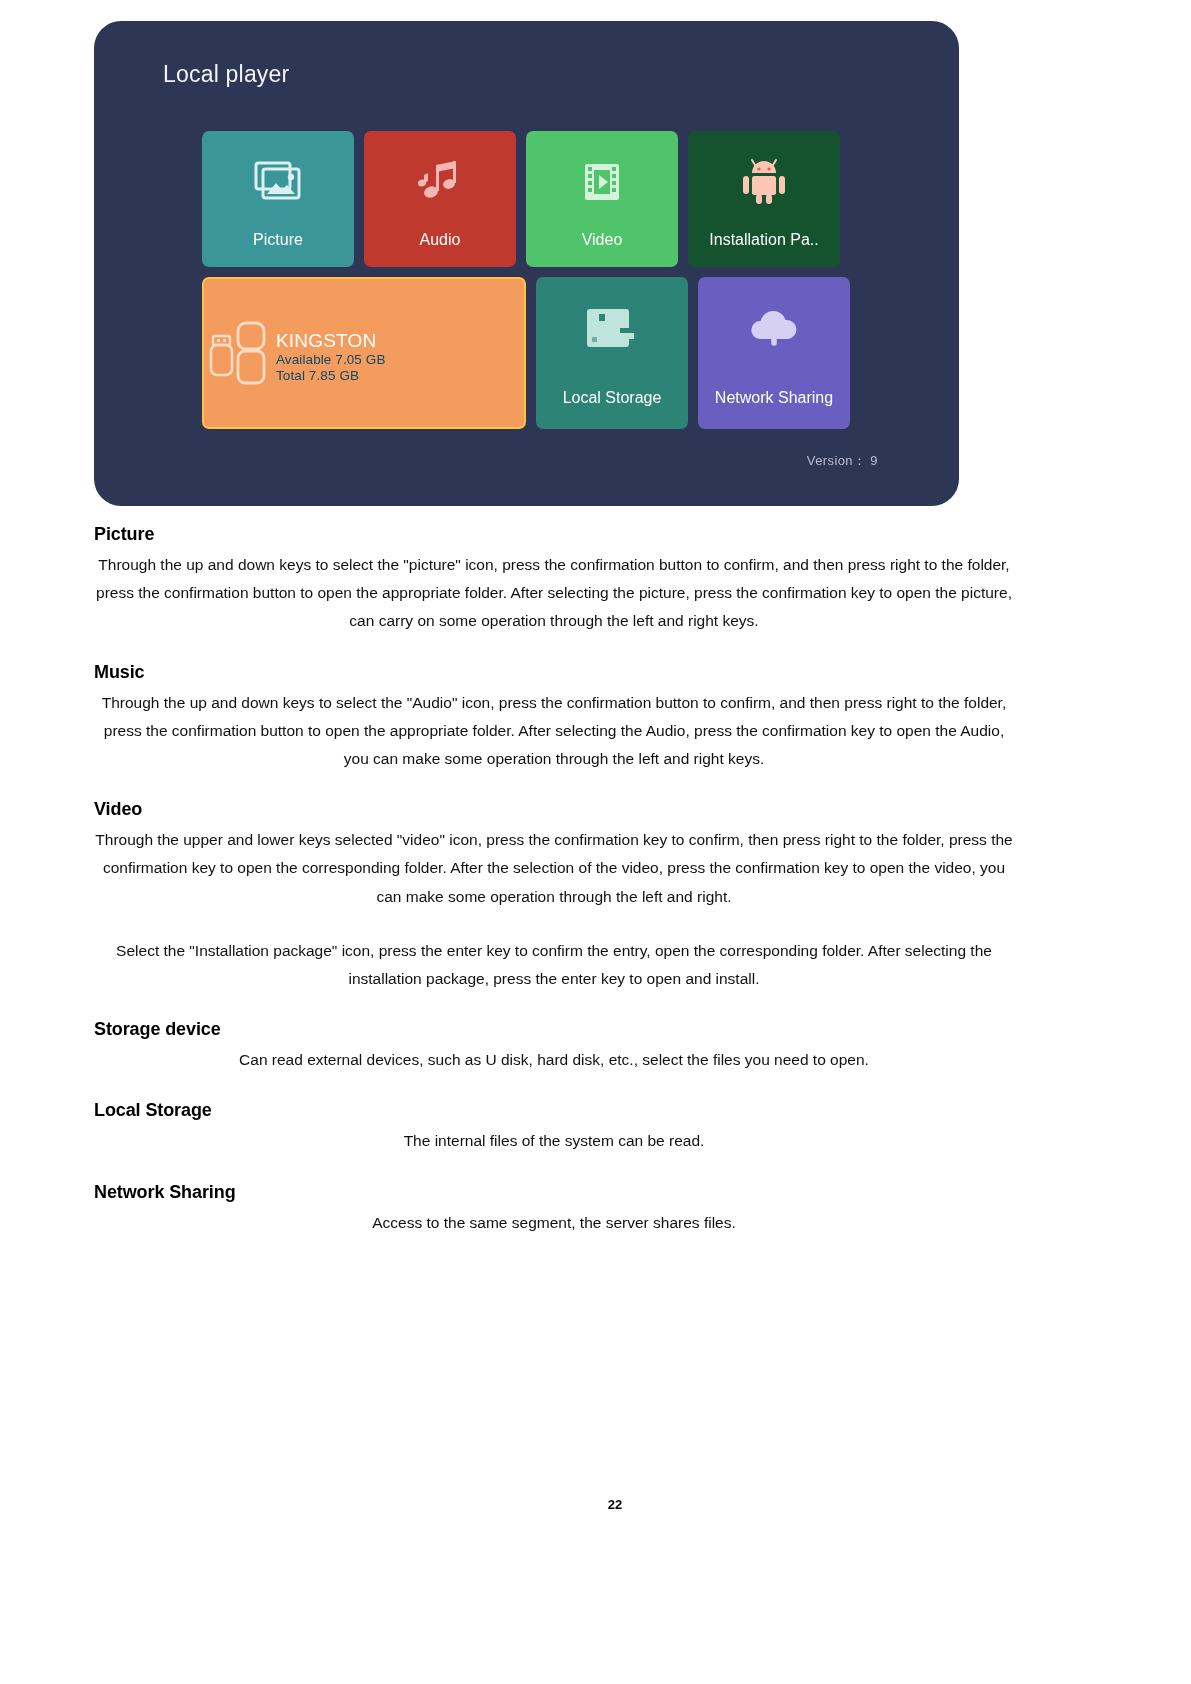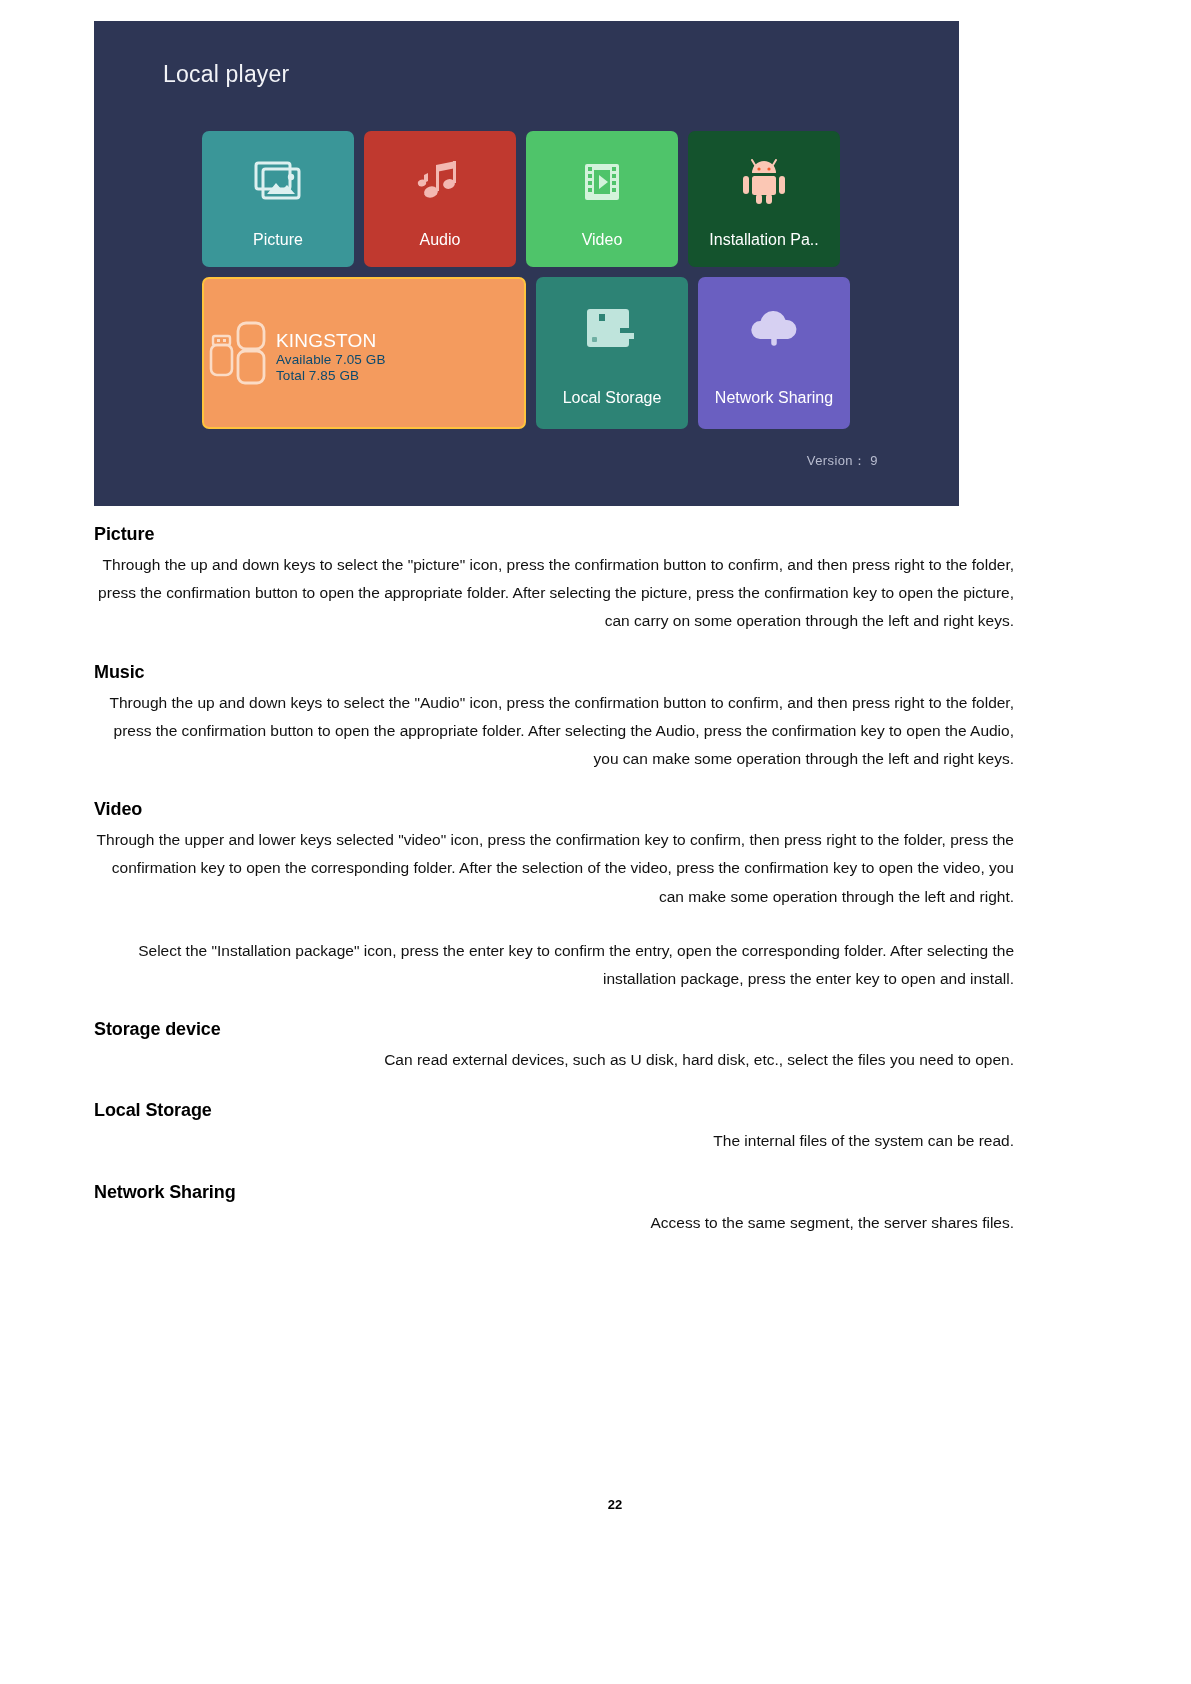--- a/index.html
+++ b/index.html
@@ -38,20 +38,21 @@
 
   
   .player-shot {
     margin-top: 21px;
     width: 865px;
     height: 485px;
     background: #2e3655;
     position: relative;
     box-sizing: border-box;
     overflow: hidden;
+    border-radius: 27px;
   }
   .player-heading {
     position: absolute;
     left: 69px;
     top: 40px;
     font-size: 23px;
     color: #f2f3f7;
     font-weight: normal;
     letter-spacing: 0.2px;
   }
@@ -183,21 +184,21 @@
     font-weight: bold;
     margin: 0 0 6px 0;
     color: #000;
     letter-spacing: -0.1px;
   }
   .sec-body {
     font-size: 15.5px;
     line-height: 1.82;
     margin: 0 0 26px 0;
     color: #111;
-    text-align: right;
+    text-align: center;
     max-width: 920px;
   }
 
   .page-number {
     position: absolute;
     left: 0; right: 0;
     bottom: 172px;
     text-align: center;
     font-size: 13px;
     font-weight: bold;

